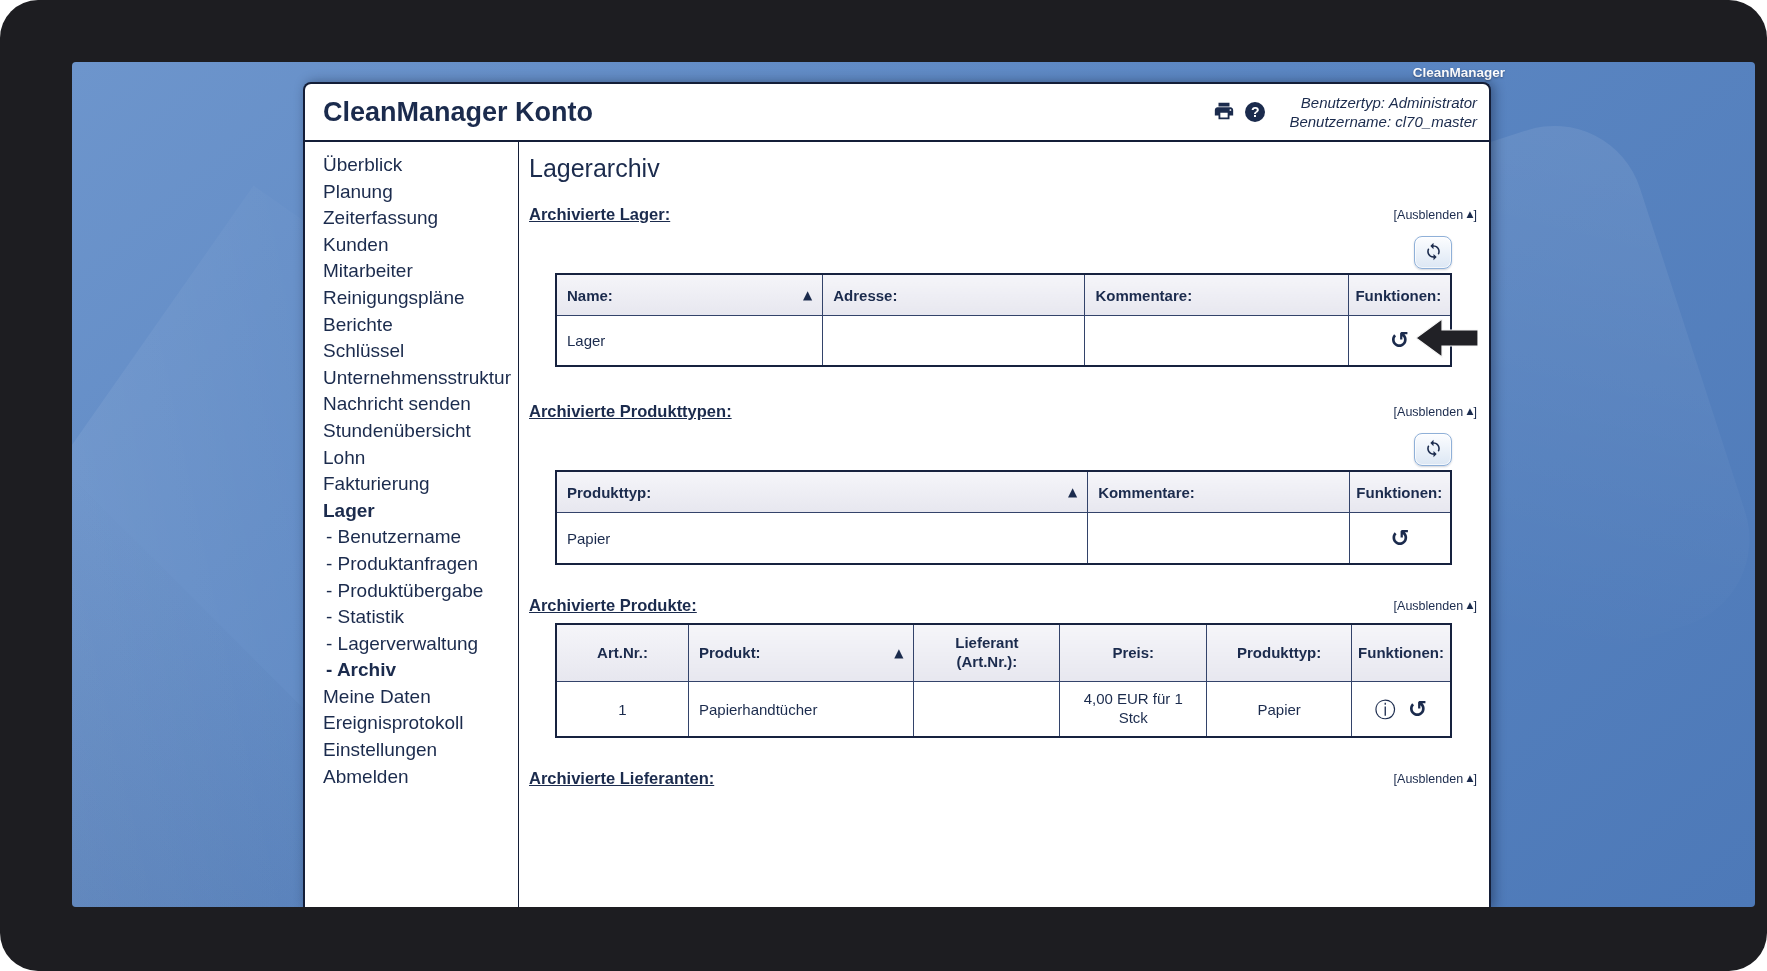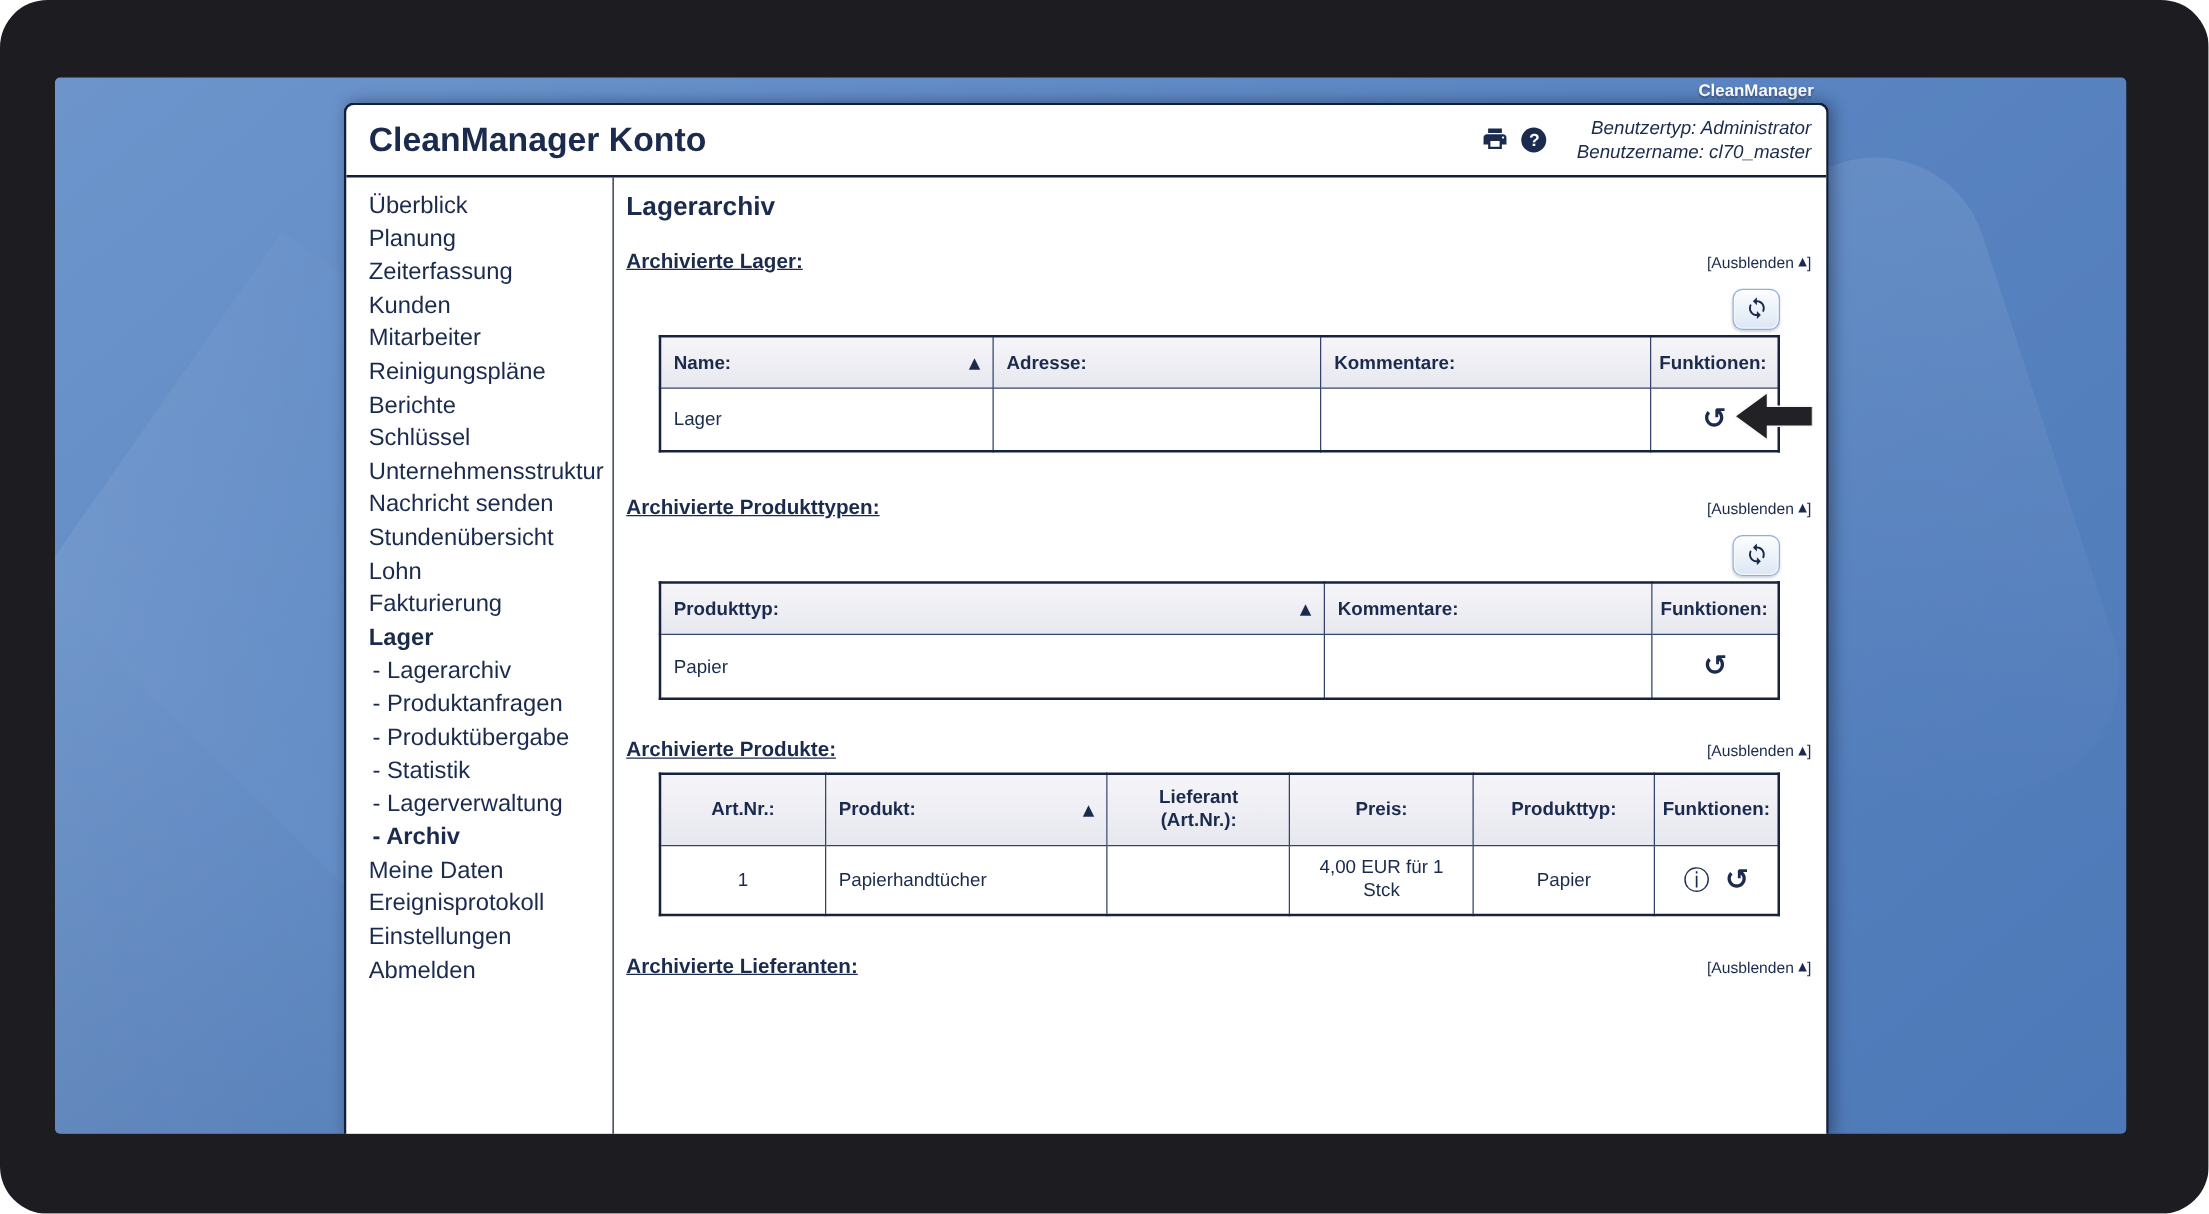--- a/index.html
+++ b/index.html
@@ -1,20 +1,20 @@
 <!DOCTYPE html>
 <html><head>
 <meta charset="utf-8">
 <style>
   html,body{margin:0;padding:0;background:#ffffff;}
   #canvas{position:relative;width:1767px;height:971px;background:#fff;overflow:hidden;
           font-family:"Liberation Sans",sans-serif;color:#1b2b4d;}
   .bezel{position:absolute;inset:0;background:#1d1d21;border-radius:38px;}
-  .desktop{position:absolute;left:44px;top:62px;width:1657px;height:845px;border-radius:4px;
-           background:linear-gradient(140deg,#6d95cc 0%,#5b86c2 45%,#4d79b8 100%);overflow:hidden;}
+  .desktop{position:absolute;left:72px;top:62px;width:1657px;height:845px;border-radius:4px;
+           background:linear-gradient(140deg,#6d95cc 0%,#5b86c2 45%,#4d79b8 100%);overflow:hidden;padding-left:26px;}
   .deco1{position:absolute;left:-90px;bottom:-140px;width:720px;height:720px;transform:rotate(35deg);
          background:linear-gradient(45deg,rgba(255,255,255,.13),rgba(255,255,255,0) 62%);}
   .deco2{position:absolute;right:40px;top:170px;width:920px;height:520px;transform:rotate(-18deg);border-radius:90px;
          background:linear-gradient(210deg,rgba(255,255,255,.09),rgba(255,255,255,0) 60%);}
   .deco3{position:absolute;left:0;bottom:0;width:430px;height:430px;
          background:linear-gradient(25deg,rgba(25,55,105,.12),rgba(255,255,255,0) 70%);
          clip-path:polygon(0 100%,100% 100%,0 0);}
   .os-label{position:absolute;top:3px;right:250px;color:#fff;font-weight:bold;font-size:13.5px;text-shadow:0 1px 2px rgba(0,0,30,.4);}
 
   .window{position:absolute;left:231px;top:20px;width:1184px;height:825px;background:#fff;
@@ -28,21 +28,21 @@
                font-size:14px;display:flex;align-items:center;justify-content:center;}
   .user-info{text-align:right;font-style:italic;font-size:15px;line-height:19px;margin-left:14px;}
 
   .win-body{display:flex;height:calc(100% - 58px);}
   .sidebar{width:213px;flex-shrink:0;border-right:1px solid #141e38;padding-top:10px;}
   .nav-item{font-size:19px;line-height:26.6px;padding-left:18px;white-space:nowrap;cursor:pointer;}
   .nav-item.sub{padding-left:21px;}
   .nav-item.bold{font-weight:bold;}
 
   .content{flex:1;padding:10px 12px 0 10px;overflow:hidden;}
-  .page-title{font-size:21px;font-weight:bold;margin:2px 0 0 0;}
+  .page-title{font-size:25px;font-weight:normal;margin:2px 0 0 0;}
   .intro{font-size:15px;line-height:20px;margin:19px 0 0 0;max-width:952px;}
 
   .sec-head{display:flex;align-items:center;}
   .sec-title{font-size:16.5px;font-weight:bold;text-decoration:underline;}
   .hide-link{margin-left:auto;font-size:12.5px;cursor:pointer;white-space:nowrap;}
   .tri-sm{font-family:"DejaVu Sans",sans-serif;font-size:9px;vertical-align:2px;}
 
   .zone{width:897px;margin-left:26px;}
   .refresh-row{display:flex;justify-content:flex-end;margin-top:12px;}
   .btn-refresh{width:38px;height:33px;border:1px solid #8fb0d8;border-radius:8px;cursor:pointer;
@@ -125,21 +125,21 @@
           <div class="nav-item">Mitarbeiter</div>
           <div class="nav-item">Reinigungspläne</div>
           <div class="nav-item">Berichte</div>
           <div class="nav-item">Schlüssel</div>
           <div class="nav-item">Unternehmensstruktur</div>
           <div class="nav-item">Nachricht senden</div>
           <div class="nav-item">Stundenübersicht</div>
           <div class="nav-item">Lohn</div>
           <div class="nav-item">Fakturierung</div>
           <div class="nav-item bold">Lager</div>
-          <div class="nav-item sub">- Lagerarchiv</div>
+          <div class="nav-item sub">- Benutzername</div>
           <div class="nav-item sub">- Produktanfragen</div>
           <div class="nav-item sub">- Produktübergabe</div>
           <div class="nav-item sub">- Statistik</div>
           <div class="nav-item sub">- Lagerverwaltung</div>
           <div class="nav-item sub bold">- Archiv</div>
           <div class="nav-item">Meine Daten</div>
           <div class="nav-item">Ereignisprotokoll</div>
           <div class="nav-item">Einstellungen</div>
           <div class="nav-item">Abmelden</div>
         </div>

